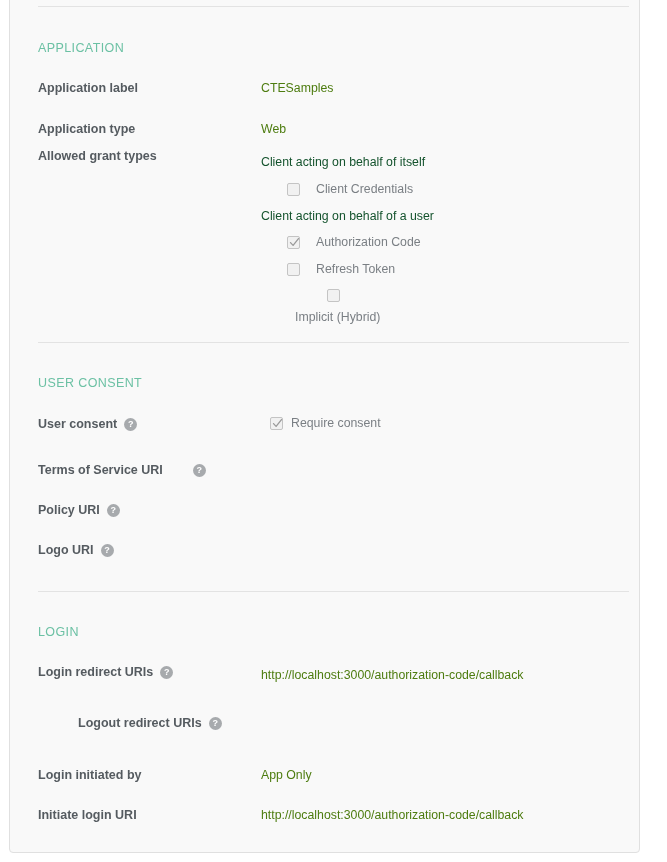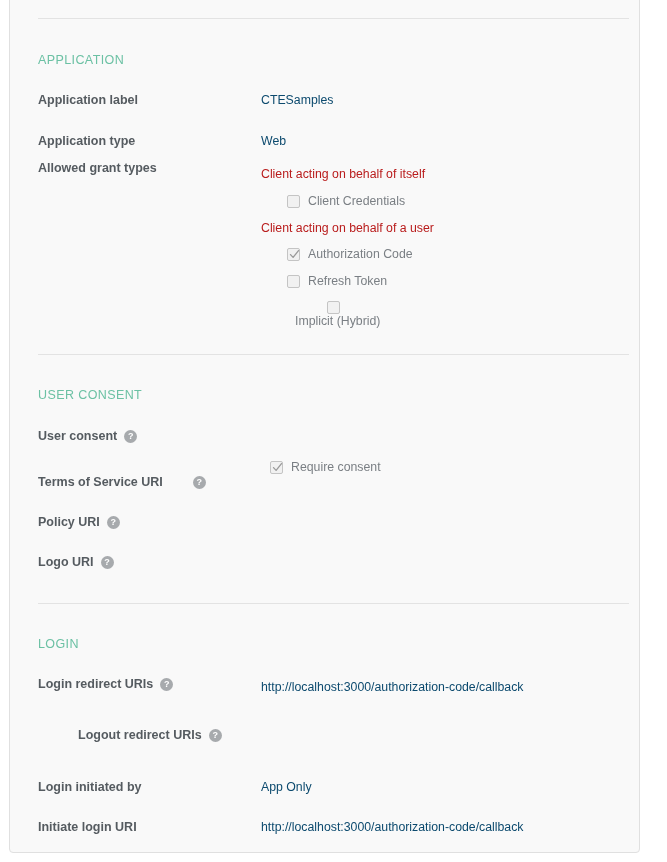--- a/index.html
+++ b/index.html
@@ -23,21 +23,21 @@
     height: 893px;
     background: #f9f9f9;
     border: 1px solid #e0e0e0;
     border-radius: 4px;
     box-sizing: border-box;
   }
 
   .panel-inner {
     position: absolute;
     left: 0;
-    top: 52px;
+    top: 40px;
     width: 629px;
     height: 812px;
   }
 
   .divider {
     position: absolute;
     left: 28px;
     width: 591px;
     height: 1px;
     background: #e3e3e3;
@@ -60,30 +60,30 @@
     font-size: 12.5px;
     font-weight: bold;
     white-space: nowrap;
     display: flex;
     align-items: center;
   }
 
   .row-value {
     position: absolute;
     left: 251px;
-    color: #0c4a6e;
+    color: #4d7c0f;
     font-size: 12.3px;
     font-weight: 400;
     white-space: nowrap;
   }
 
   .group-caption {
     position: absolute;
     left: 251px;
-    color: #b91c1c;
+    color: #14532d;
     font-size: 12.3px;
     white-space: nowrap;
   }
 
   .help-icon {
     display: inline-block;
     width: 13px;
     height: 13px;
     border-radius: 50%;
     background: #a7aaad;
@@ -98,21 +98,21 @@
     top: 0px;
     font-family: "Liberation Sans", sans-serif;
   }
 
   .cb-row {
     position: absolute;
     display: flex;
     align-items: center;
     white-space: nowrap;
   }
-  .cb-row.indent { left: 277px; }
+  .cb-row.indent { left: 277px; gap: 8px; }
   .cb-row.flush  { left: 260px; }
 
   .checkbox {
     width: 13px;
     height: 13px;
     box-sizing: border-box;
     border: 1px solid #c4c4c4;
     background: #f1f1f1;
     border-radius: 2px;
     position: relative;
@@ -184,21 +184,21 @@
 
     <div class="divider" style="top:341px;"></div>
 
     <div class="section-title" style="top:375px;">USER CONSENT</div>
 
     <div class="row-label" style="top:416px;">
       <span>User consent</span>
       <span class="help-icon">?</span>
     </div>
 
-    <div class="cb-row flush" style="top:415px;margin-top:32px;">
+    <div class="cb-row flush" style="top:415px;">
       <span class="checkbox">
         <svg width="11" height="11" viewBox="0 0 11 11">
           <path d="M1.5 5.6 L4.1 8.4 L9.5 1.6" fill="none" stroke="#9a9a9a" stroke-width="1.3" stroke-linecap="round" stroke-linejoin="round"></path>
         </svg>
       </span>
       <span class="cb-label">Require consent</span>
     </div>
 
     <div class="row-label" style="top:462px;gap:23px;">
       <span>Terms of Service URI</span>

